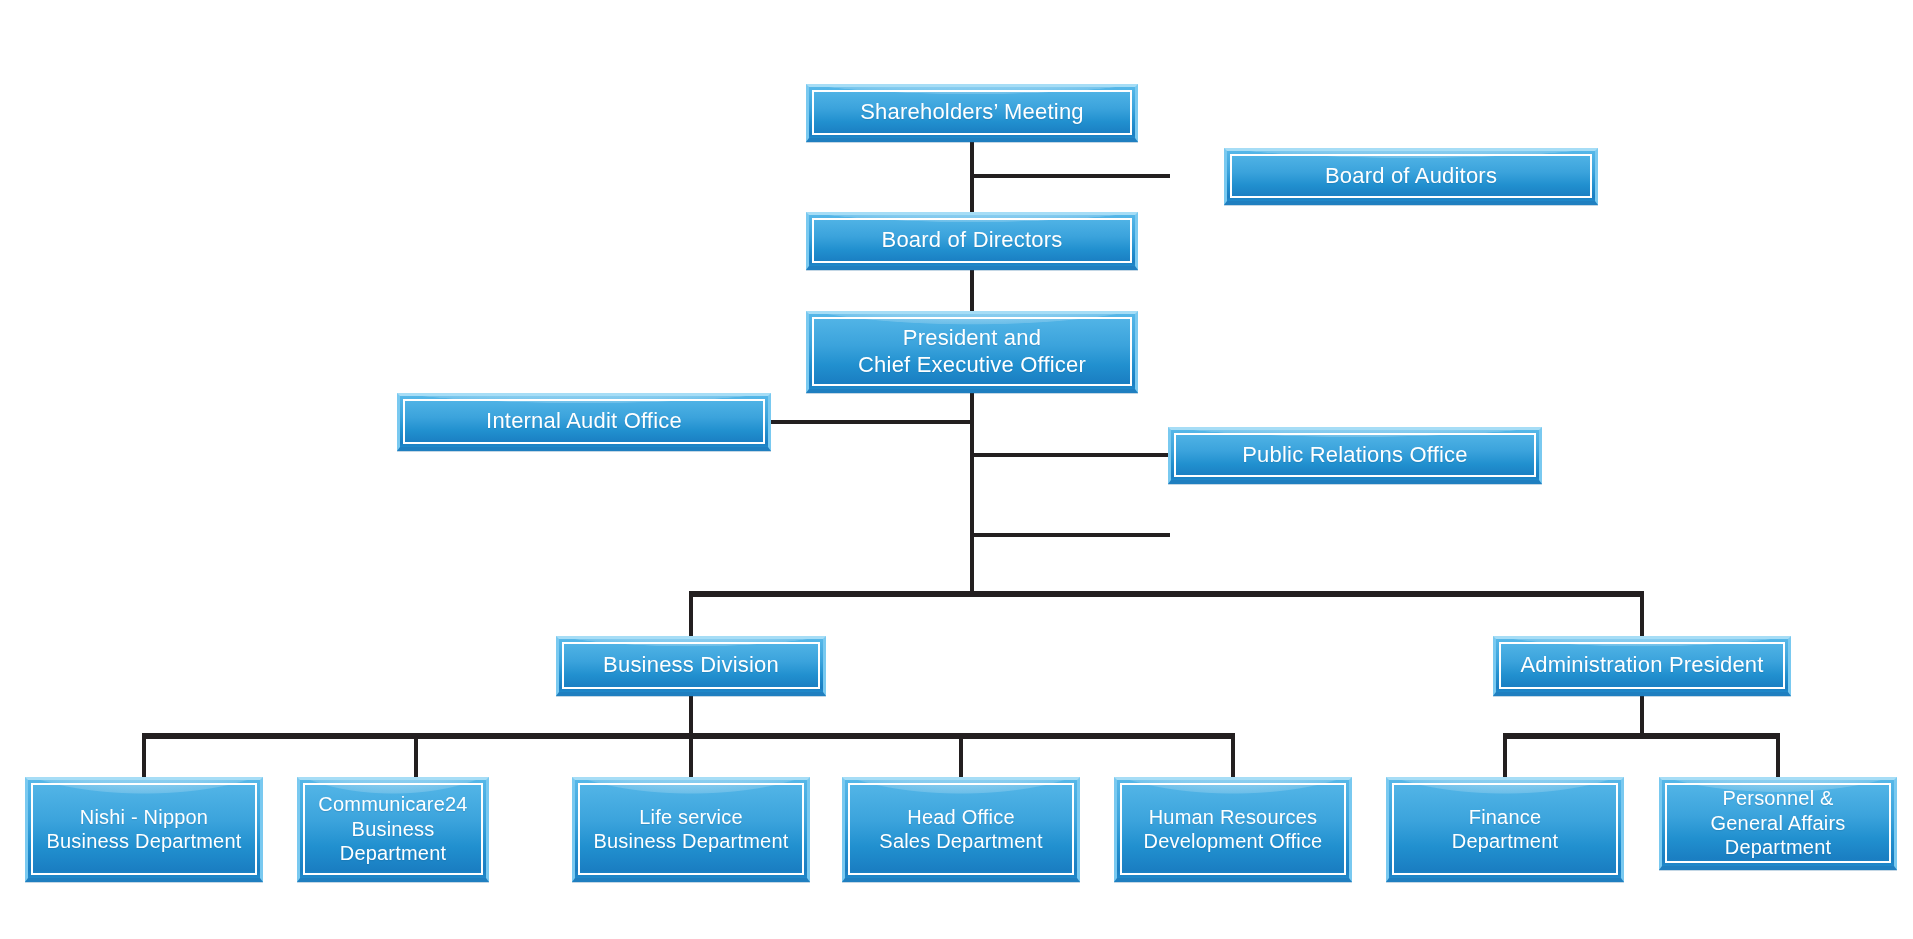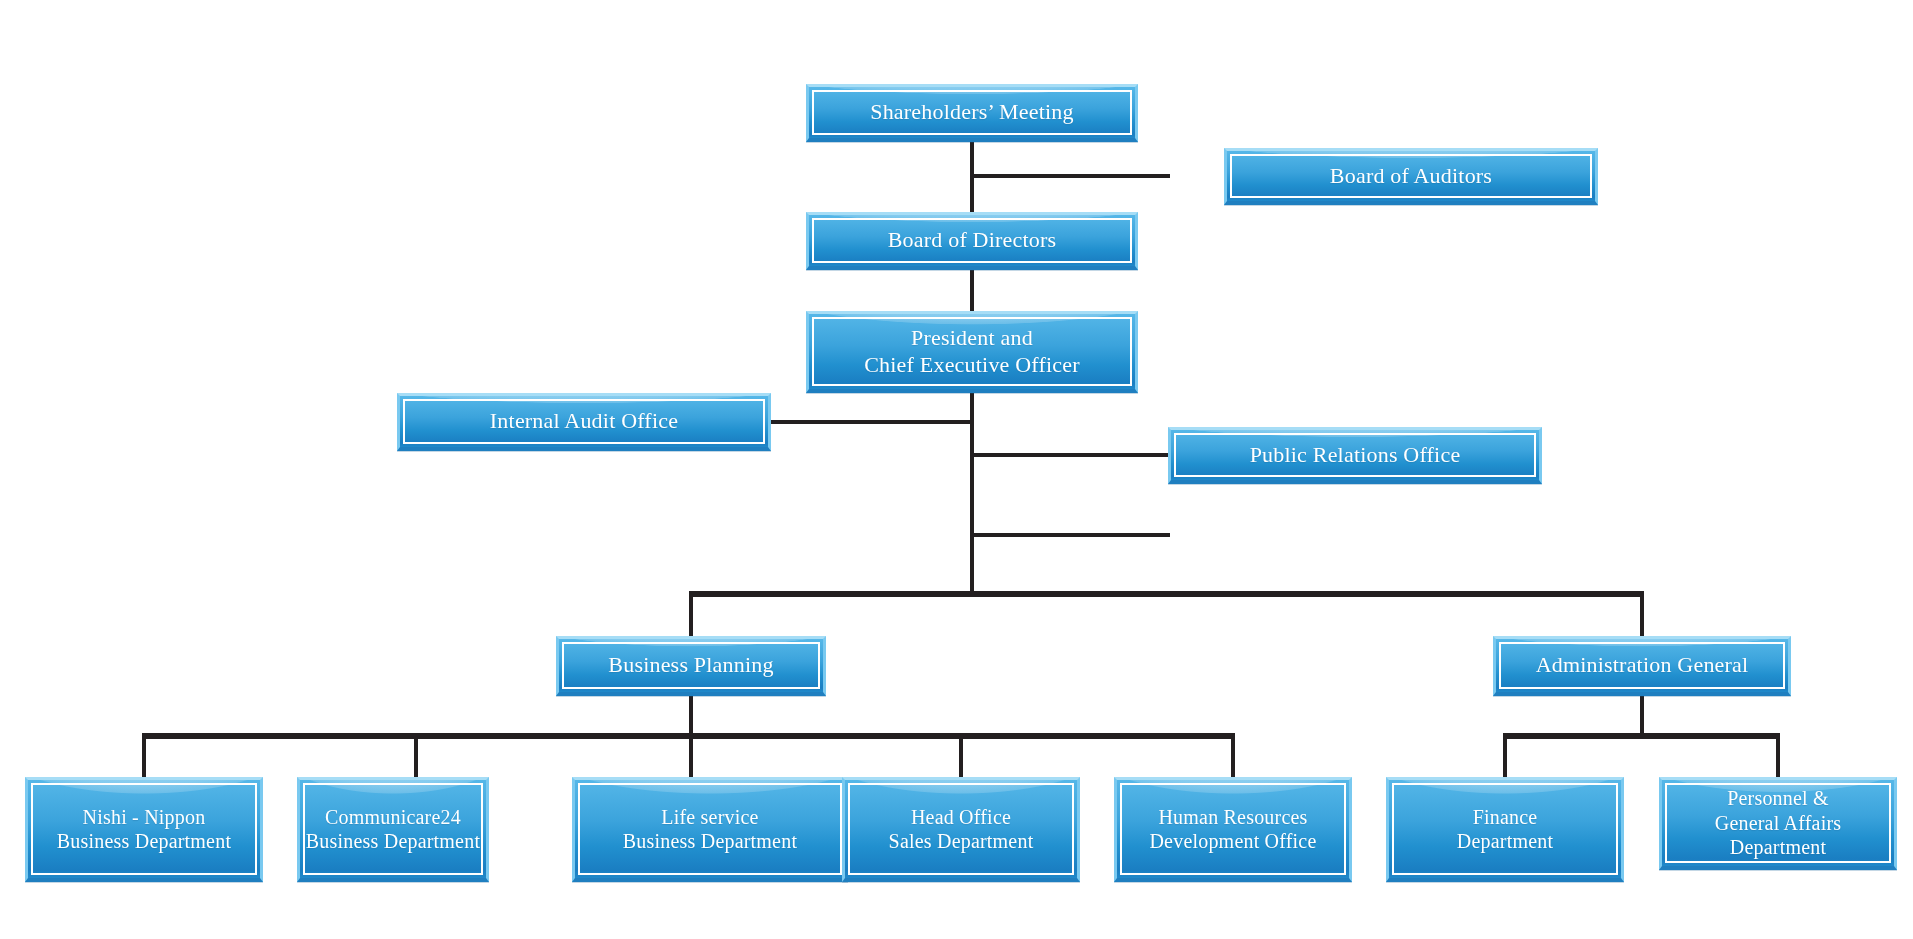--- a/index.html
+++ b/index.html
@@ -24,21 +24,20 @@
       rgba(255,255,255,0.50) 0%,
       rgba(255,255,255,0.28) 46%,
       rgba(255,255,255,0.18) 54%,
       rgba(255,255,255,0) 55%);
   }
   .node .inner{
     position:absolute;inset:3px;z-index:1;
     border:2px solid #ffffff;
     display:flex;align-items:center;justify-content:center;
     text-align:center;
-    font-family:Liberation Serif, serif;
   }
   .node .lbl{
     color:#ffffff;font-size:22px;line-height:1.22;
     white-space:pre-line;letter-spacing:0.2px;
     text-shadow:0 1px 1px rgba(20,90,140,0.25);
   }
   .node.small .lbl{font-size:20px;}
   .node.mid   .lbl{font-size:21px;}
 
   
@@ -113,45 +112,45 @@
 
   <div class="node" style="left:1168px;top:427px;width:374px;height:57px">
     <div class="inner">
       <span class="lbl">Public Relations Office</span>
     </div>
   </div>
 
 
   <div class="node" style="left:556px;top:636px;width:270px;height:60px">
     <div class="inner">
-      <span class="lbl">Business Planning</span>
+      <span class="lbl">Business Division</span>
     </div>
   </div>
 
   <div class="node" style="left:1493px;top:636px;width:298px;height:60px">
     <div class="inner">
-      <span class="lbl">Administration General</span>
+      <span class="lbl">Administration President</span>
     </div>
   </div>
 
   <div class="node small" style="left:25px;top:777px;width:238px;height:105px">
     <div class="inner">
       <span class="lbl">Nishi - Nippon
 Business Department</span>
     </div>
   </div>
 
   <div class="node small" style="left:297px;top:777px;width:192px;height:105px">
     <div class="inner">
       <span class="lbl">Communicare24
 Business Department</span>
     </div>
   </div>
 
-  <div class="node small" style="left:572px;top:777px;width:276px;height:105px">
+  <div class="node small" style="left:572px;top:777px;width:238px;height:105px">
     <div class="inner">
       <span class="lbl">Life service
 Business Department</span>
     </div>
   </div>
 
   <div class="node small" style="left:842px;top:777px;width:238px;height:105px">
     <div class="inner">
       <span class="lbl">Head Office
 Sales Department</span>

